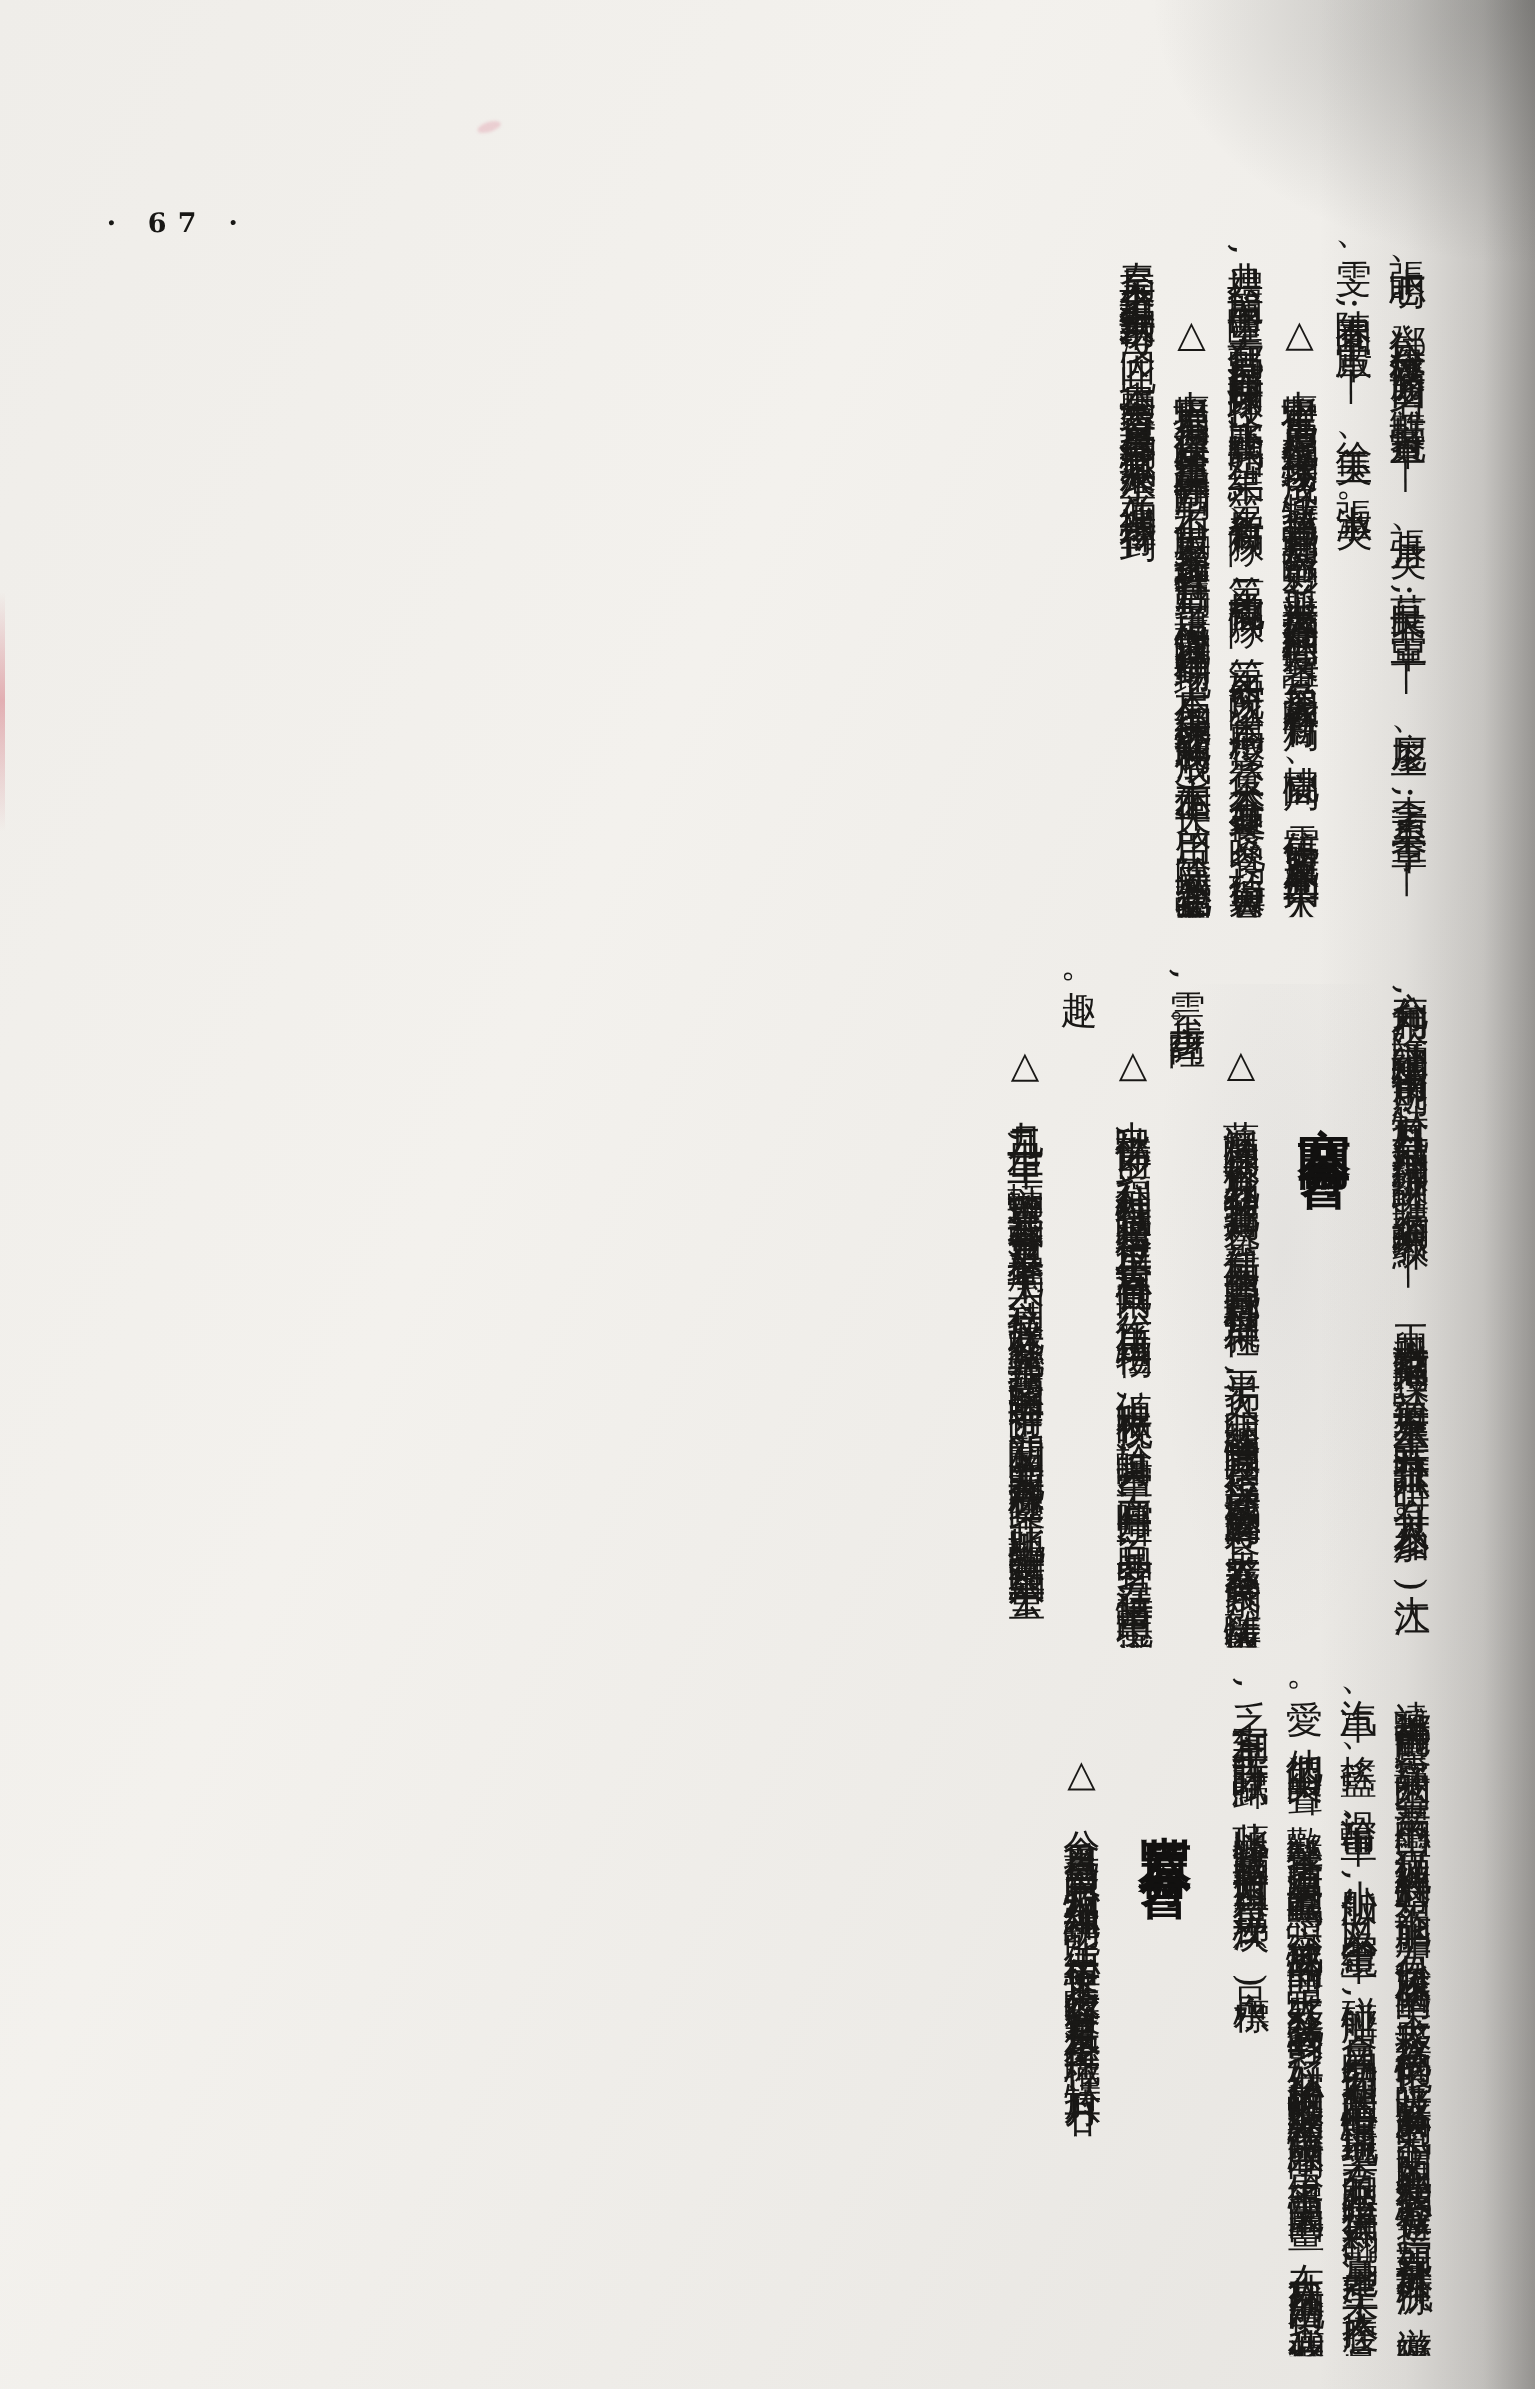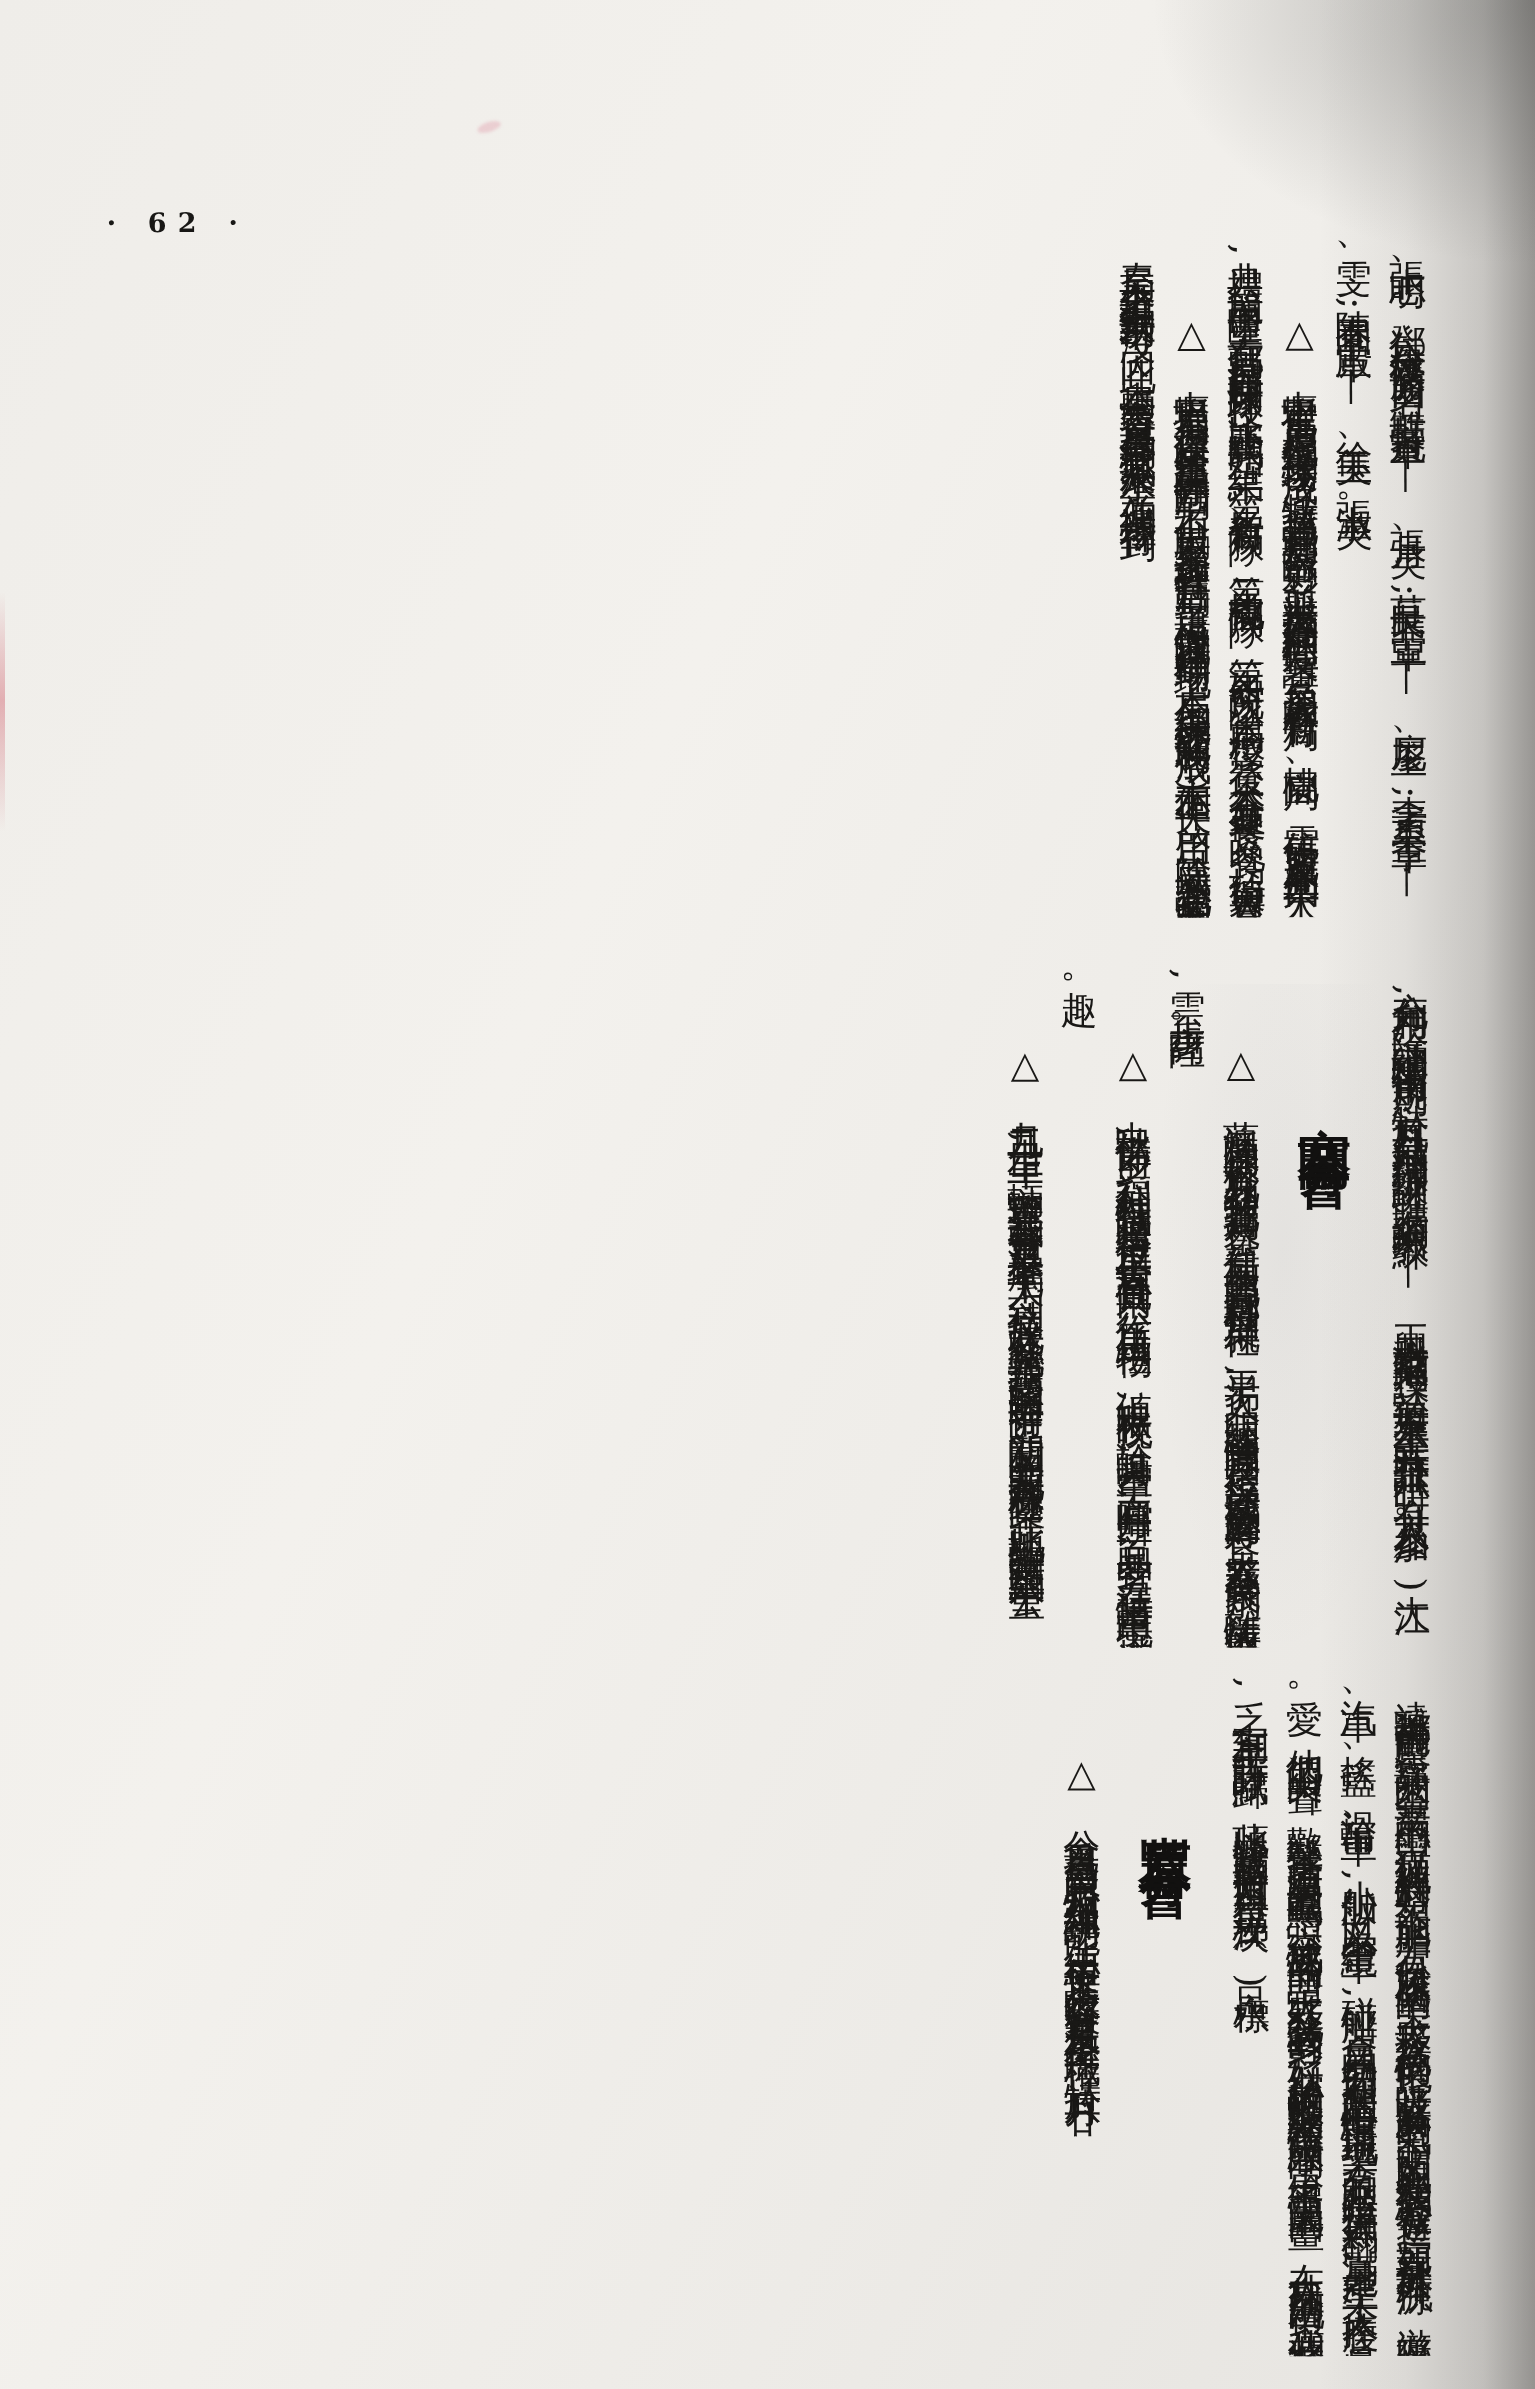--- a/index.html
+++ b/index.html
@@ -118,21 +118,21 @@
 <body>
 
 <div class="bleed-ghost"></div>
 <div class="right-gutter"></div>
 <div class="corner-shade"></div>
 <div class="scan-streak"></div>
 <div class="pink-smudge"></div>
 
 <div class="page-inner">
 
-  <div class="page-number">· 62 ·</div>
+  <div class="page-number">· 67 ·</div>
 
   <div class="band band-top">
       <p class="no-indent">張志明、鄧仁康分獲優勝前四名;雙打賽冠軍——張月英、莊長民;亞軍——廖尼玉、李素貞;季軍——許舒雯、陳春園;殿軍——徐美玉、張淑美。</p>
       <p>△中壢電信局爲慶祝仁美網球場落成,特邀請北管局鄭局長蒞臨剪彩,並舉辦友局愛好網球同仁友誼賽,參加局隊有新竹局、桃園局、電信研究所及本局共四十人。剪彩典禮,簡單而隆重,在鄭局長與呂所長開球後,比賽正式開始,結果:第一名新竹局隊、第二名桃園局隊、第三名研究所隊,本局殿後,賽後,本分會並便餐(晚餐)招待與賽人員。</p>
       <p>△中壢局秦局長漢傑向來注重員工休閒活動,不但鼓勵員工參加各種體育活動,更積極促成關建活動場地,本局仁美網球場能順利落成(六十個工作天)啓用,除要感謝北管局的大力協助外,秦局長之全力推動實功不可没,因此,本局體育委員會爲提昇網球風氣及水準,並使網球場得到</p>
     </div>
 
   <div class="band band-middle">
       <p class="no-indent">充分利用,除訂定網球場使用規則,特於九月廿六日辦理網球訓練班,聘請名網球教練——王興科老師來局授課,於每週六下午二至六時共計卅二小時,有廿六人參加。(大江)</p>
       <h2>宜蘭分會</h2>

